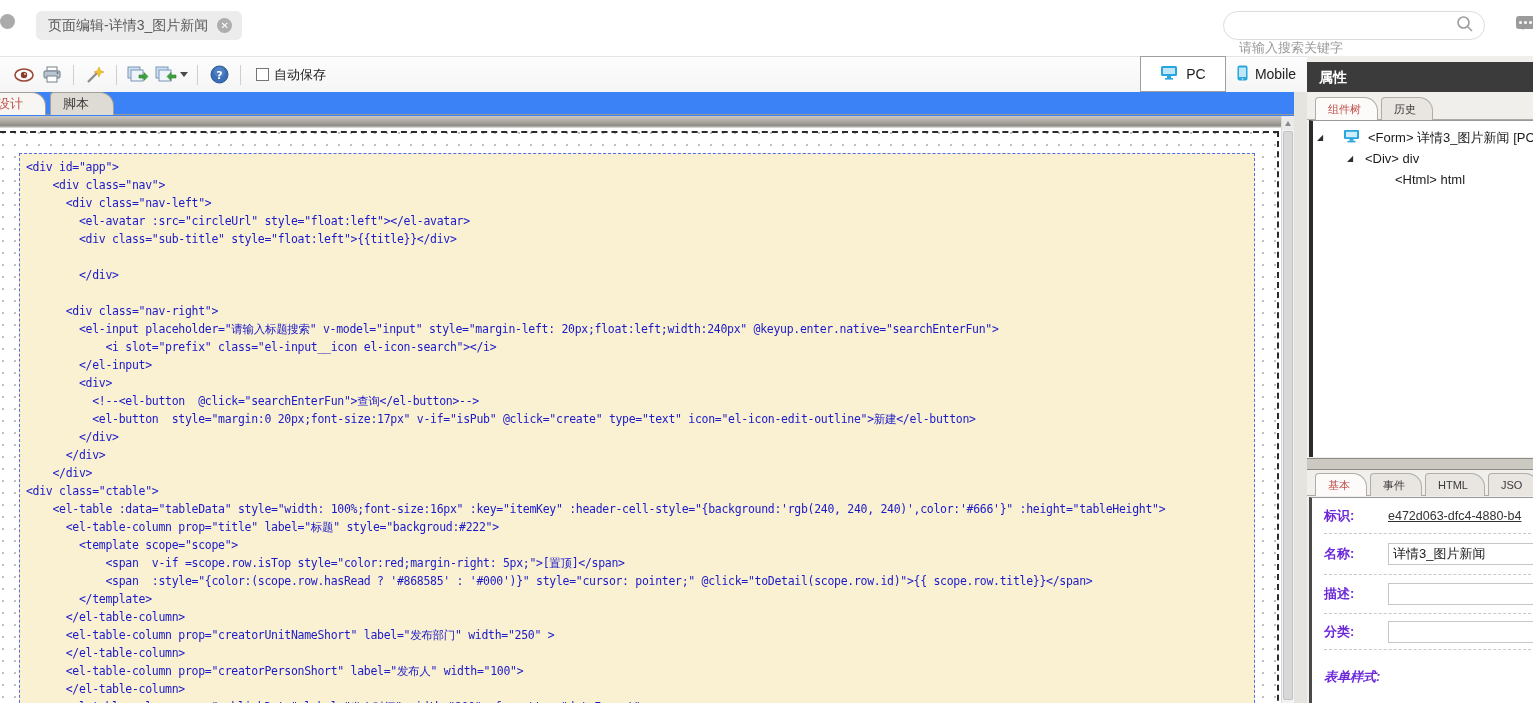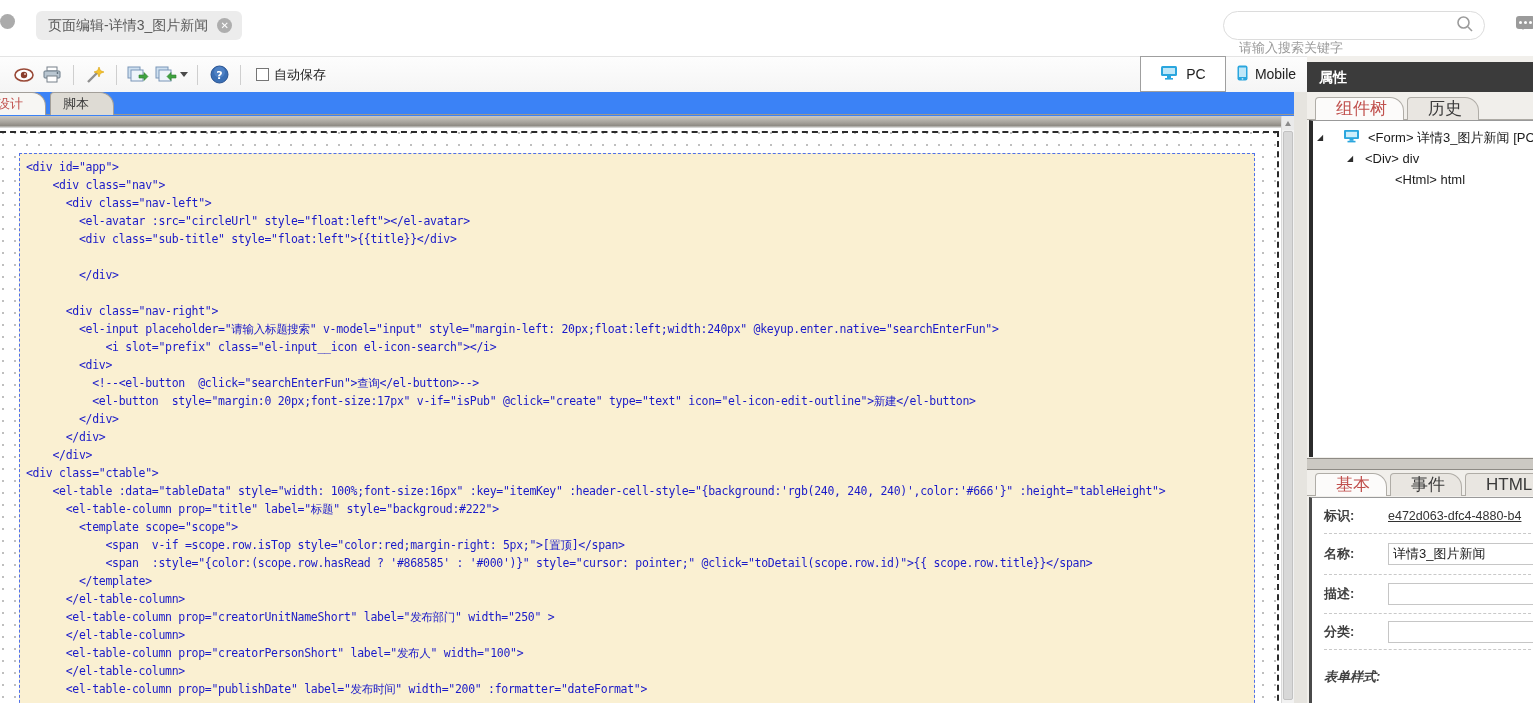--- a/index.html
+++ b/index.html
@@ -65,34 +65,34 @@
   #scroll-thumb { position:absolute; left:1px; top:15px; width:10px; height:569px; background:#d8d8d8; border:1px solid #c2c2c2; border-radius:2px; }
   #gutter { position:absolute; left:1294px; top:92px; width:13px; height:611px; background:#e6e4df; }
 
   
   #prop-panel { position:absolute; left:1307px; top:56px; width:226px; height:647px; background:#f1efeb; }
   #prop-header { position:absolute; left:0; top:6px; width:226px; height:30px; background:#3b3b3b; color:#fff;
     font-size:14px; font-weight:bold; line-height:30px; padding-left:12px; }
   .tabrow { position:absolute; left:0; width:230px; height:24px; border-bottom:1px solid #aeaba5; padding-left:8px; display:flex; align-items:flex-end; }
   #tree-tabs { top:40px; }
   #detail-tabs { top:416px; }
-  .tab { height:23px; line-height:22px; font-size:17px; padding:0 16px 0 20px; margin-right:3px; margin-bottom:-1px;
+  .tab { height:23px; line-height:22px; font-size:11px; padding:0 16px 0 12px; margin-right:3px; margin-bottom:-1px;
     border:1px solid #b0ada7; border-bottom:none; border-radius:4px 14px 0 0; background:#e9e6e1; color:#3a3a3a; white-space:nowrap; }
   .tab.active { background:#fcfbfa; color:#c0504d; }
   #tree-box { position:absolute; left:2px; top:64px; width:232px; height:337px; background:#fff;
     border-left:4px solid #2b2b2b; border-top:1px solid #999; overflow:hidden; padding-top:6px; }
   .tree-row { display:flex; align-items:center; height:21px; font-size:13px; color:#1b1b1b; white-space:nowrap; }
   .expander { font-size:8px; color:#2e2e2e; width:12px; }
   #splitter { position:absolute; left:0; top:402px; width:230px; height:12px; background:#ccc9c3;
     border-top:1px solid #8e8b85; border-bottom:1px solid #8e8b85; }
   #fields-box { position:absolute; left:2px; top:441px; width:232px; height:206px; background:#fff;
     border-left:3px solid #4a4a4a; border-top:1px solid #999; overflow:hidden; padding-left:12px; }
   .field-row { display:flex; align-items:center; }
   .field-row.sep { border-bottom:1px dashed #c9c9c9; }
-  .f-label { width:64px; font-size:13px; font-weight:bold; color:#404040; flex:none; }
+  .f-label { width:64px; font-size:13px; font-weight:bold; color:#6d28d9; flex:none; }
   .f-label.wide { width:auto;font-style:italic; }
   .f-value { font-size:12.5px; color:#333; white-space:nowrap;text-decoration:underline; }
   .f-input { width:152px; height:22px; border:1px solid #c6c6c6; background:#fff; font-size:13px;
     font-family:"Liberation Sans",sans-serif; color:#222; padding:0 4px; }
 </style>
 </head>
 <body>
 
 <div id="topbar">
   <div id="edge-circle"></div>
@@ -202,20 +202,21 @@
             <div class="code-line">    &lt;div class="nav"&gt;</div>
             <div class="code-line">      &lt;div class="nav-left"&gt;</div>
             <div class="code-line">        &lt;el-avatar :src="circleUrl" style="float:left"&gt;&lt;/el-avatar&gt;</div>
             <div class="code-line">        &lt;div class="sub-title" style="float:left"&gt;{{title}}&lt;/div&gt;</div>
             <div class="code-line"></div>
             <div class="code-line">        &lt;/div&gt;</div>
             <div class="code-line"></div>
             <div class="code-line">      &lt;div class="nav-right"&gt;</div>
             <div class="code-line">        &lt;el-input placeholder="请输入标题搜索" v-model="input" style="margin-left: 20px;float:left;width:240px" @keyup.enter.native="searchEnterFun"&gt;</div>
             <div class="code-line">            &lt;i slot="prefix" class="el-input__icon el-icon-search"&gt;&lt;/i&gt;</div>
+            <div class="code-line">        &lt;/el-input&gt;</div>
             <div class="code-line">        &lt;div&gt;</div>
             <div class="code-line">          &lt;!--&lt;el-button  @click="searchEnterFun"&gt;查询&lt;/el-button&gt;--&gt;</div>
             <div class="code-line">          &lt;el-button  style="margin:0 20px;font-size:17px" v-if="isPub" @click="create" type="text" icon="el-icon-edit-outline"&gt;新建&lt;/el-button&gt;</div>
             <div class="code-line">        &lt;/div&gt;</div>
             <div class="code-line">      &lt;/div&gt;</div>
             <div class="code-line">    &lt;/div&gt;</div>
             <div class="code-line">&lt;div class="ctable"&gt;</div>
             <div class="code-line">    &lt;el-table :data="tableData" style="width: 100%;font-size:16px" :key="itemKey" :header-cell-style="{background:'rgb(240, 240, 240)',color:'#666'}" :height="tableHeight"&gt;</div>
             <div class="code-line">      &lt;el-table-column prop="title" label="标题" style="backgroud:#222"&gt;</div>
             <div class="code-line">        &lt;template scope="scope"&gt;</div>

